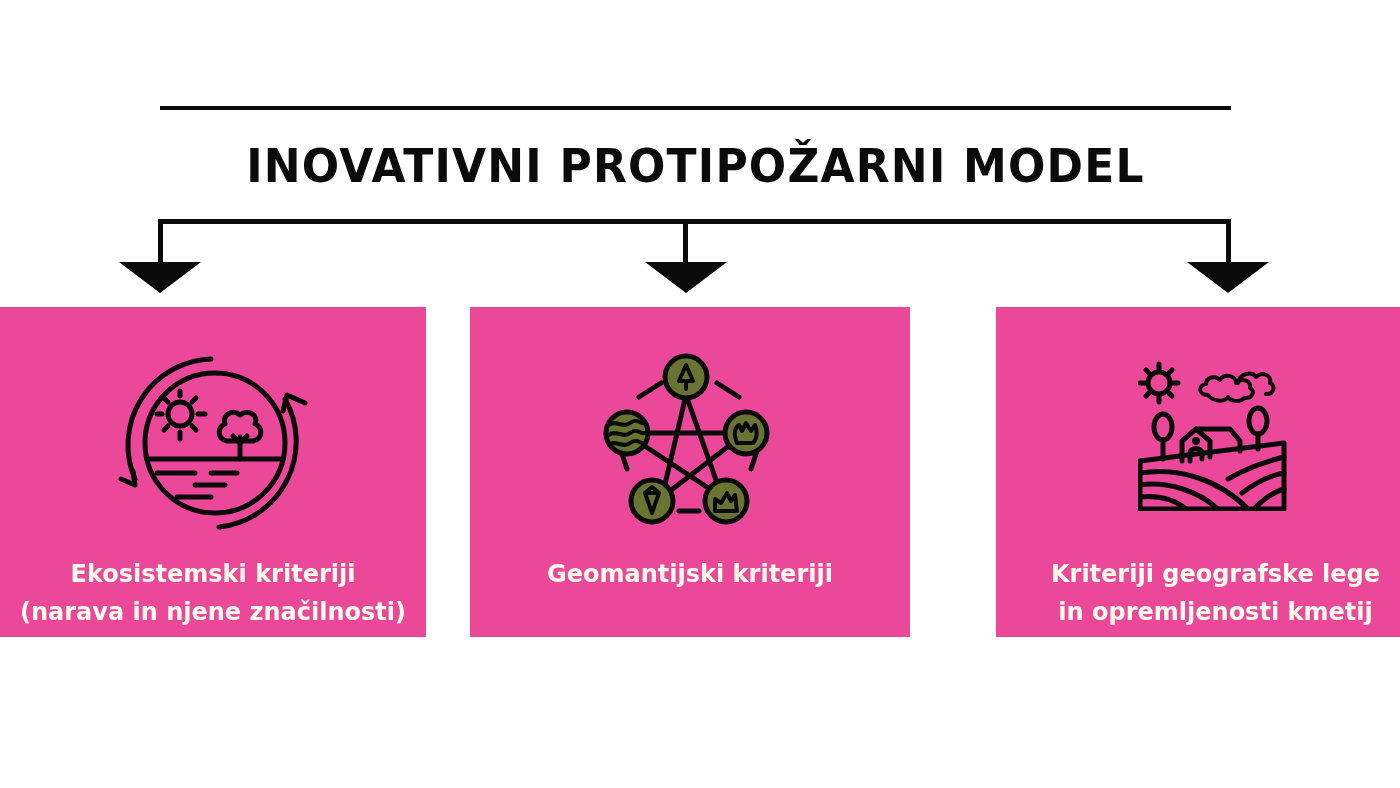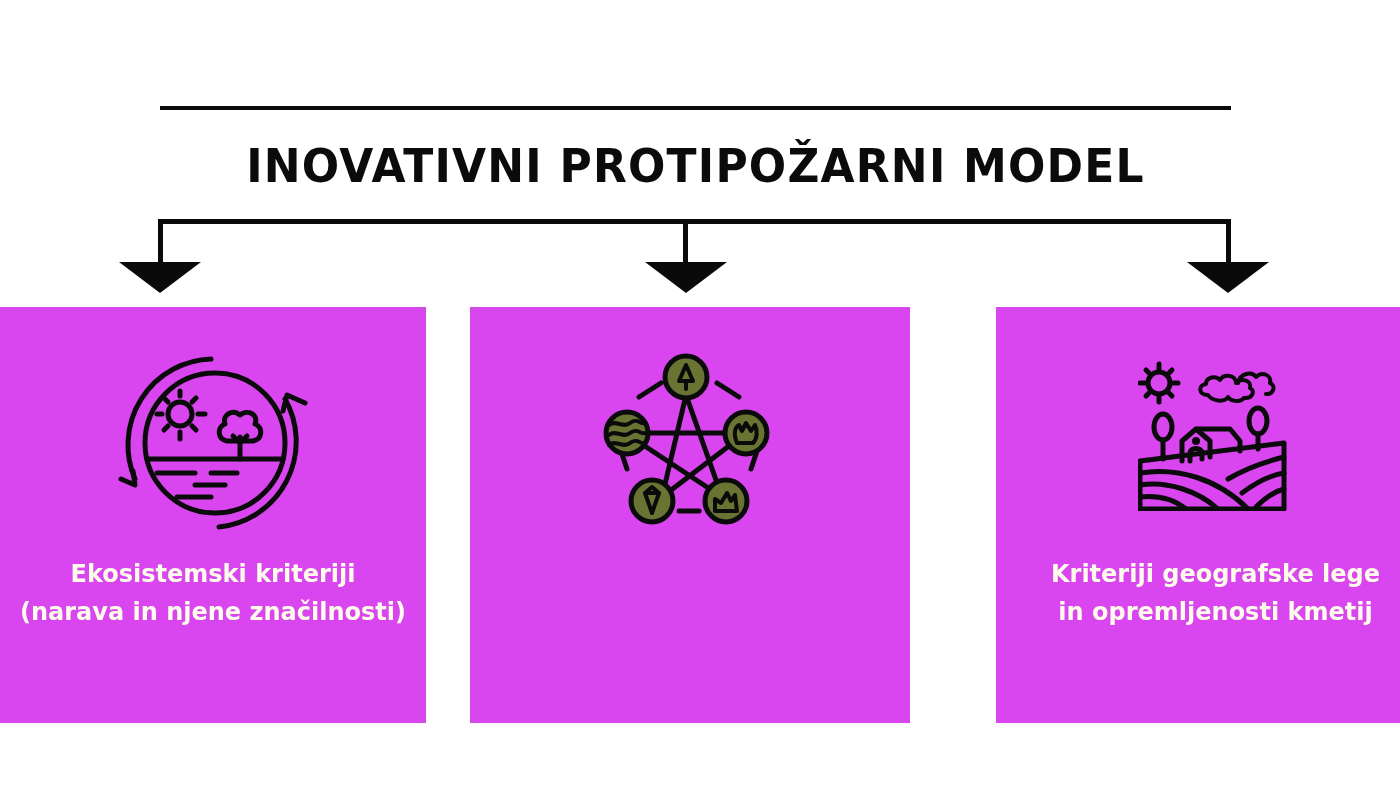--- a/index.html
+++ b/index.html
@@ -8,21 +8,21 @@
   .line { position: absolute; background: #0a0a0a; }
   .title {
     position: absolute; left: 160px; width: 1071px; top: 140px; height: 52px;
     text-align: center; font-family: "DejaVu Sans", sans-serif; font-weight: bold;
     font-size: 44px; letter-spacing: 1.2px; color: #0b0b0b; line-height: 52px;
     transform: scaleY(1.05);
   }
   .arrow { position: absolute; width: 0; height: 0;
            border-left: 41px solid transparent; border-right: 41px solid transparent;
            border-top: 31px solid #0a0a0a; }
-  .box { position: absolute; top: 307px; height: 416px; background: #d946ef; }
+  .box { position: absolute; top: 307px; height: 330px; background: #ec4899; }
   .box .icon { position: absolute; }
   .box .label {
     position: absolute; left: -20px; right: -20px; text-align: center;
     color: #fdfbe9; font-family: "DejaVu Sans", sans-serif; font-weight: bold;
     font-size: 24px; line-height: 38px; white-space: nowrap;
   }
   svg { display: block; }
 </style>
 </head>
 <body>
@@ -100,20 +100,21 @@
       <path d="M8 84 C15 78 22 88 29 82 C36 76 40 84 44 82" stroke-width="4"></path>
       <path d="M8 94 C15 88 22 98 29 92 C36 86 40 94 44 92" stroke-width="4"></path>
 
       <path d="M136 92 C132 82 134 76 138 74 L141 80 L145 72 L150 80 L154 74 C157 80 156 88 152 92 Z" stroke-width="4"></path>
 
       <path d="M44 142 L58 142 L51 162 Z M44 142 L51 136 L58 142" stroke-width="4"></path>
 
       <path d="M114 160 L114 148 L120 152 L126 142 L130 150 L134 144 L136 160 Z" stroke-width="4"></path>
     </svg>
   </div>
+  <div class="label" style="top:248px;">Geomantijski kriteriji</div>
   <div class="label" style="top:286px;"></div>
 </div>
 
 <div class="box" style="left:996px; width:439px;">
   <div class="icon" style="left:142px; top:54px;">
     <svg width="150" height="150" viewBox="0 0 150 150" fill="none" stroke="#0a0a0a" stroke-width="5" stroke-linecap="round" stroke-linejoin="round">
 
       <circle cx="21" cy="22" r="11"></circle>
       <line x1="21" y1="3" x2="21" y2="8"></line>
       <line x1="21" y1="36" x2="21" y2="41"></line>

